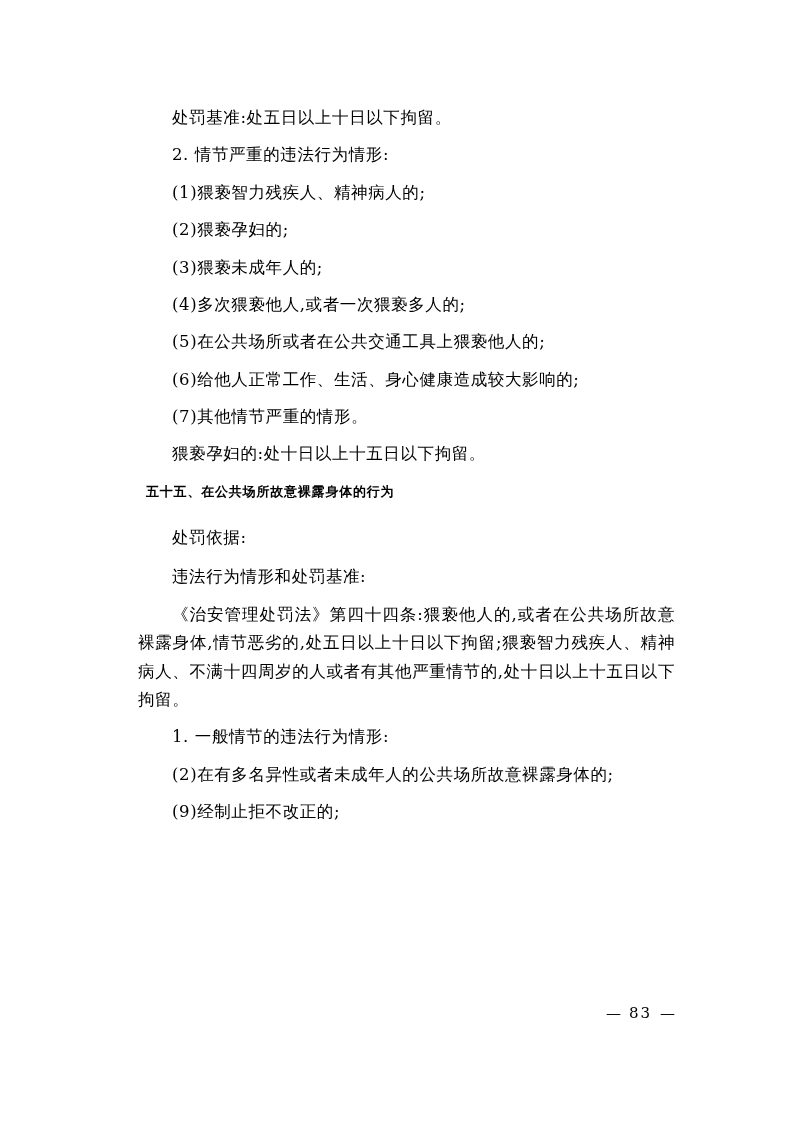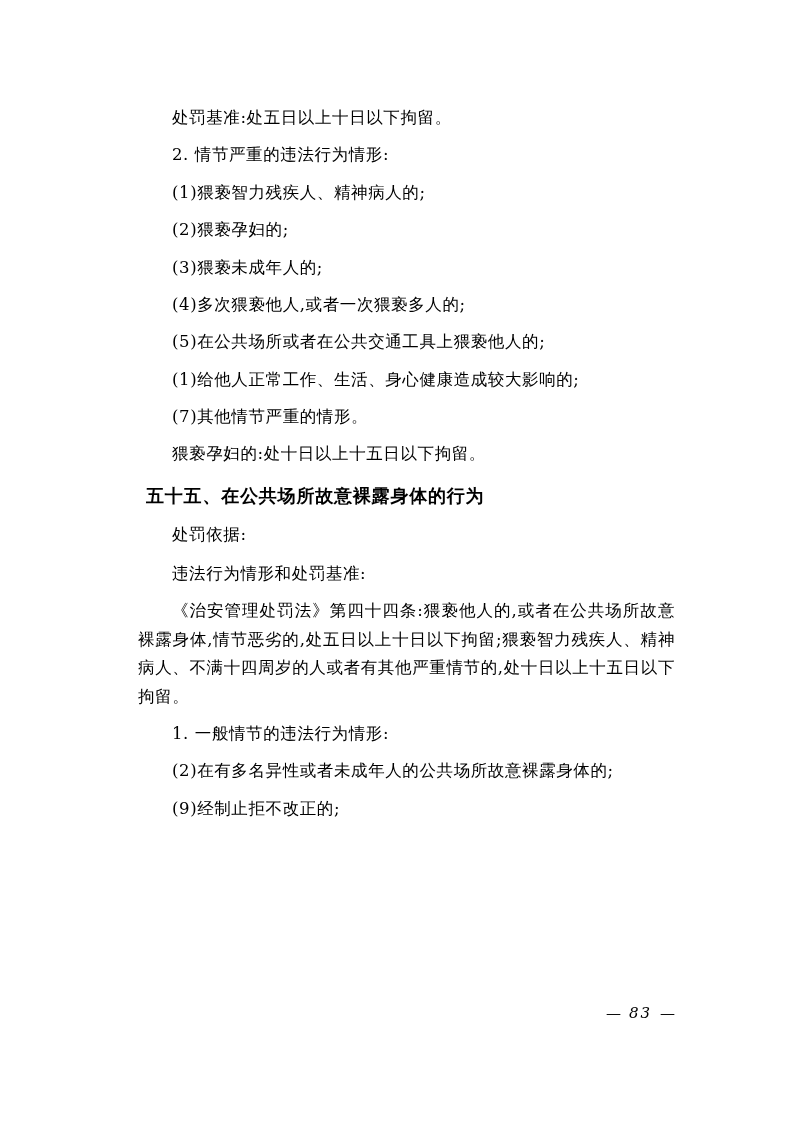--- a/index.html
+++ b/index.html
@@ -37,61 +37,60 @@
   }
   .indent-2 {
     text-indent: 0;
     padding-left: 34px;
   }
   .flow {
     text-indent: 34px;
     padding-left: 0;
   }
   .heading {
-    font-size: 18px;
+    font-size: 13px;
     font-weight: bold;
     line-height: 1.72;
-    margin: 12px 0 9px 0;
+    margin: 12px 0 21px 0;
     padding-left: 8px;
     letter-spacing: 0.8px;
     font-family: "DejaVu Sans", "Liberation Sans", sans-serif;
   }
   .block-gap {
     margin-top: 11px;
   }
   .footer {
     position: absolute;
     right: 118px;
     bottom: 112px;
     font-size: 15px;
     letter-spacing: 2px;
     font-family: "DejaVu Serif", "Liberation Serif", serif;
   }
   .footer .dash {
     letter-spacing: 0;
   }
   .pagenum {
     padding: 0 8px;
-    font-style: italic;
   }
 </style>
 </head>
 <body>
 
 <div class="page">
   <div class="content">
 
     <p class="para indent-2">处罚基准:处五日以上十日以下拘留。</p>
     <p class="para indent-2">2. 情节严重的违法行为情形:</p>
     <p class="para indent-2">(1)猥亵智力残疾人、精神病人的;</p>
     <p class="para indent-2">(2)猥亵孕妇的;</p>
     <p class="para indent-2">(3)猥亵未成年人的;</p>
     <p class="para indent-2">(4)多次猥亵他人,或者一次猥亵多人的;</p>
     <p class="para indent-2">(5)在公共场所或者在公共交通工具上猥亵他人的;</p>
-    <p class="para indent-2">(1)给他人正常工作、生活、身心健康造成较大影响的;</p>
+    <p class="para indent-2">(6)给他人正常工作、生活、身心健康造成较大影响的;</p>
     <p class="para indent-2">(7)其他情节严重的情形。</p>
     <p class="para indent-2">猥亵孕妇的:处十日以上十五日以下拘留。</p>
 
     <h2 class="heading">五十五、在公共场所故意裸露身体的行为</h2>
 
     <p class="para indent-2">处罚依据:</p>
     <p class="para indent-2 block-gap">违法行为情形和处罚基准:</p>
     <p class="para flow">《治安管理处罚法》第四十四条:猥亵他人的,或者在公共场所故意裸露身体,情节恶劣的,处五日以上十日以下拘留;猥亵智力残疾人、精神病人、不满十四周岁的人或者有其他严重情节的,处十日以上十五日以下拘留。</p>
     <p class="para indent-2">1. 一般情节的违法行为情形:</p>
     <p class="para flow">(2)在有多名异性或者未成年人的公共场所故意裸露身体的;</p>

